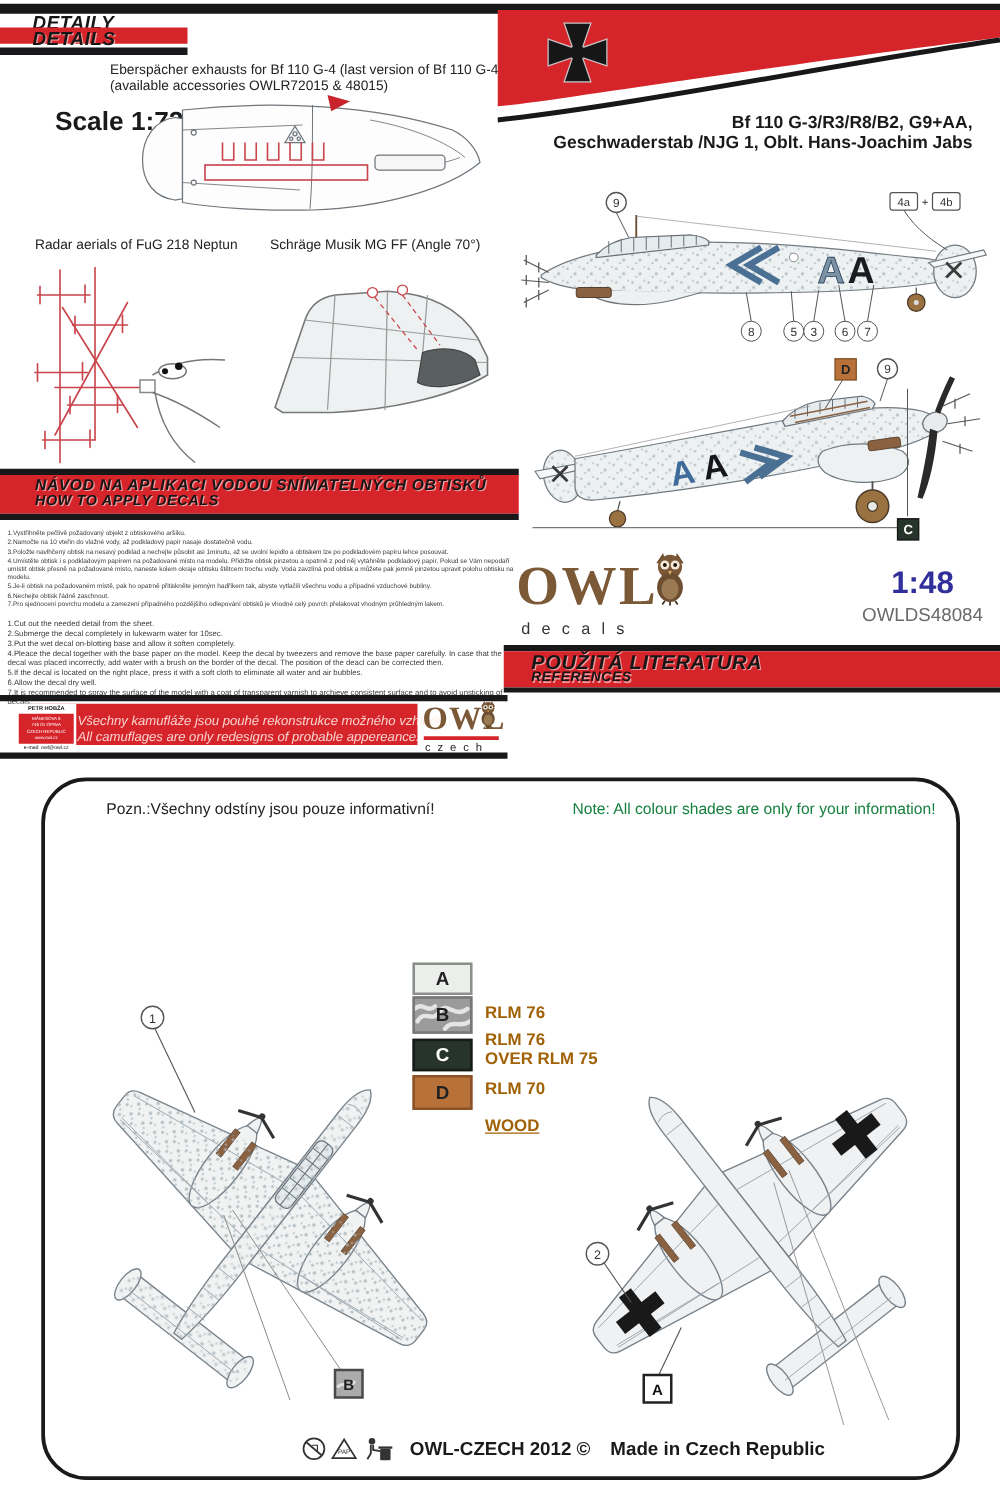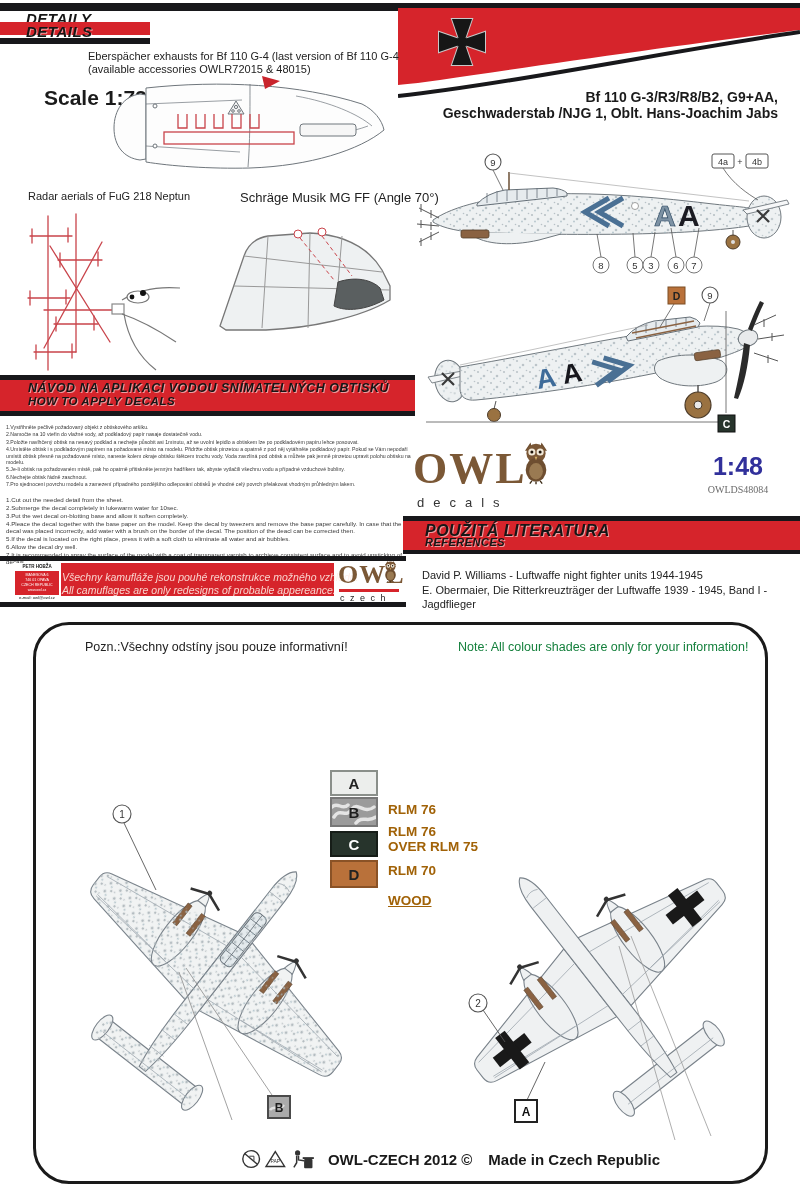--- a/index.html
+++ b/index.html
@@ -122,21 +122,21 @@
       <rect x="200" y="50" width="56" height="12" rx="3" fill="#f6f6f6"></rect>
     </g>
     <g stroke="#c9444b" fill="none" stroke-width="1.3">
       <path d="M78,40 v14 h9 v-14 M96,40 v14 h9 v-14 M114,40 v14 h9 v-14 M132,40 v14 h9 v-14 M150,40 v14 h9 v-14"></path>
       <rect x="64" y="58" width="130" height="12"></rect>
       <path d="M162,2 l18,5 l-15,8 z" fill="#c9242c" stroke="none"></path>
     </g>
   </svg>
 
   <div class="abs" style="left:28px;top:190px;font-size:11px;color:#222;">Radar aerials of FuG 218 Neptun</div>
-  <div class="abs" style="left:240px;top:190px;font-size:13px;color:#222;">Schräge Musik MG FF (Angle 70°)</div>
+  <div class="abs" style="left:216px;top:190px;font-size:11px;color:#222;">Schräge Musik MG FF (Angle 70°)</div>
 
   <svg class="abs" style="left:14px;top:202px;" width="168" height="172" viewBox="0 0 168 172">
     <g stroke="#c9444b" stroke-width="1.3" fill="none" stroke-linecap="round">
       <path d="M34,14 V168 M62,12 V150"></path>
       <path d="M16,34 H58 M18,27 v14 M54,26 v14"></path>
       <path d="M44,58 H88 M46,51 v14 M84,50 v14"></path>
       <path d="M14,96 H56 M16,89 v14 M52,88 v14"></path>
       <path d="M40,122 H84 M42,115 v14 M80,114 v14"></path>
       <path d="M20,150 H62 M22,143 v14 M58,142 v14"></path>
       <path d="M36,44 L96,140 M88,40 L30,146"></path>
@@ -292,31 +292,27 @@
   </div>
 
   <div class="abs" style="left:413px;top:443px;width:160px;height:72px;">
     <span class="serif" style="position:absolute;left:0;top:0;font-size:44px;font-weight:bold;color:#7b5836;letter-spacing:2px;">OWL</span>
     <svg style="position:absolute;left:106px;top:-2px;" width="34" height="44" viewBox="0 0 24 32">
         <use href="#owl-bird"></use>
       </svg>
     <span style="position:absolute;left:4px;top:52px;font-size:13px;letter-spacing:9px;color:#333;">decals</span>
   </div>
   <div class="abs" style="left:688px;top:452px;width:100px;text-align:center;font-weight:bold;font-size:25px;color:#31309b;">1:48</div>
-  <div class="abs" style="left:688px;top:484px;width:100px;text-align:center;font-size:10px;color:#6a6a6a;font-family:Liberation Serif, serif;">OWLDS48084</div>
+  <div class="abs" style="left:688px;top:484px;width:100px;text-align:center;font-size:15px;color:#6a6a6a;">OWLDS48084</div>
 
   <div class="abs bar" style="left:403px;top:516px;width:397px;height:5px;"></div>
   <div class="abs redband" style="left:403px;top:521px;width:397px;height:29px;"></div>
   <div class="abs grunge" style="left:425px;top:522px;font-size:16px;">POUŽITÁ LITERATURA</div>
   <div class="abs grunge" style="left:425px;top:536px;font-size:11px;">REFERENCES</div>
   <div class="abs bar" style="left:403px;top:550px;width:397px;height:4px;"></div>
-  <div class="abs" style="left:422px;top:568px;font-size:11px;line-height:14.5px;color:#222;">
-    <div>David P. Williams - Luftwaffe night fighter units 1944-1945</div>
-    <div>E. Obermaier, Die Ritterkreuzträger der Luftwaffe 1939 - 1945, Band I - Jagdflieger</div>
-  </div>
 
   <div class="abs bar" style="left:0;top:556px;width:406px;height:5px;"></div>
   <div class="abs redband" style="left:26px;top:563px;width:308px;height:33px;">
     <div style="text-align:center;padding:8px 4px 0 36px;font-style:italic;font-size:10.5px;color:rgba(255,236,228,.88);white-space:nowrap;">Všechny kamufláže jsou pouhé rekonstrukce možného vzhledu.</div>
     <div style="text-align:center;padding:1px 4px 0 36px;font-style:italic;font-size:10.5px;color:rgba(255,236,228,.88);white-space:nowrap;">All camuflages are only redesigns of probable appereance.</div>
   </div>
   <div class="abs" style="left:13px;top:563px;width:48px;height:38px;background:#fff;text-align:center;">
     <div style="font-size:4.5px;font-weight:bold;color:#111;padding-top:1px;">PETR HOBŽA</div>
     <div style="position:absolute;left:2px;top:8px;width:44px;height:22px;background:#d6242b;color:#fff;font-size:3.6px;line-height:5px;padding-top:2px;">
       <div>MÁNESOVA 6</div>

